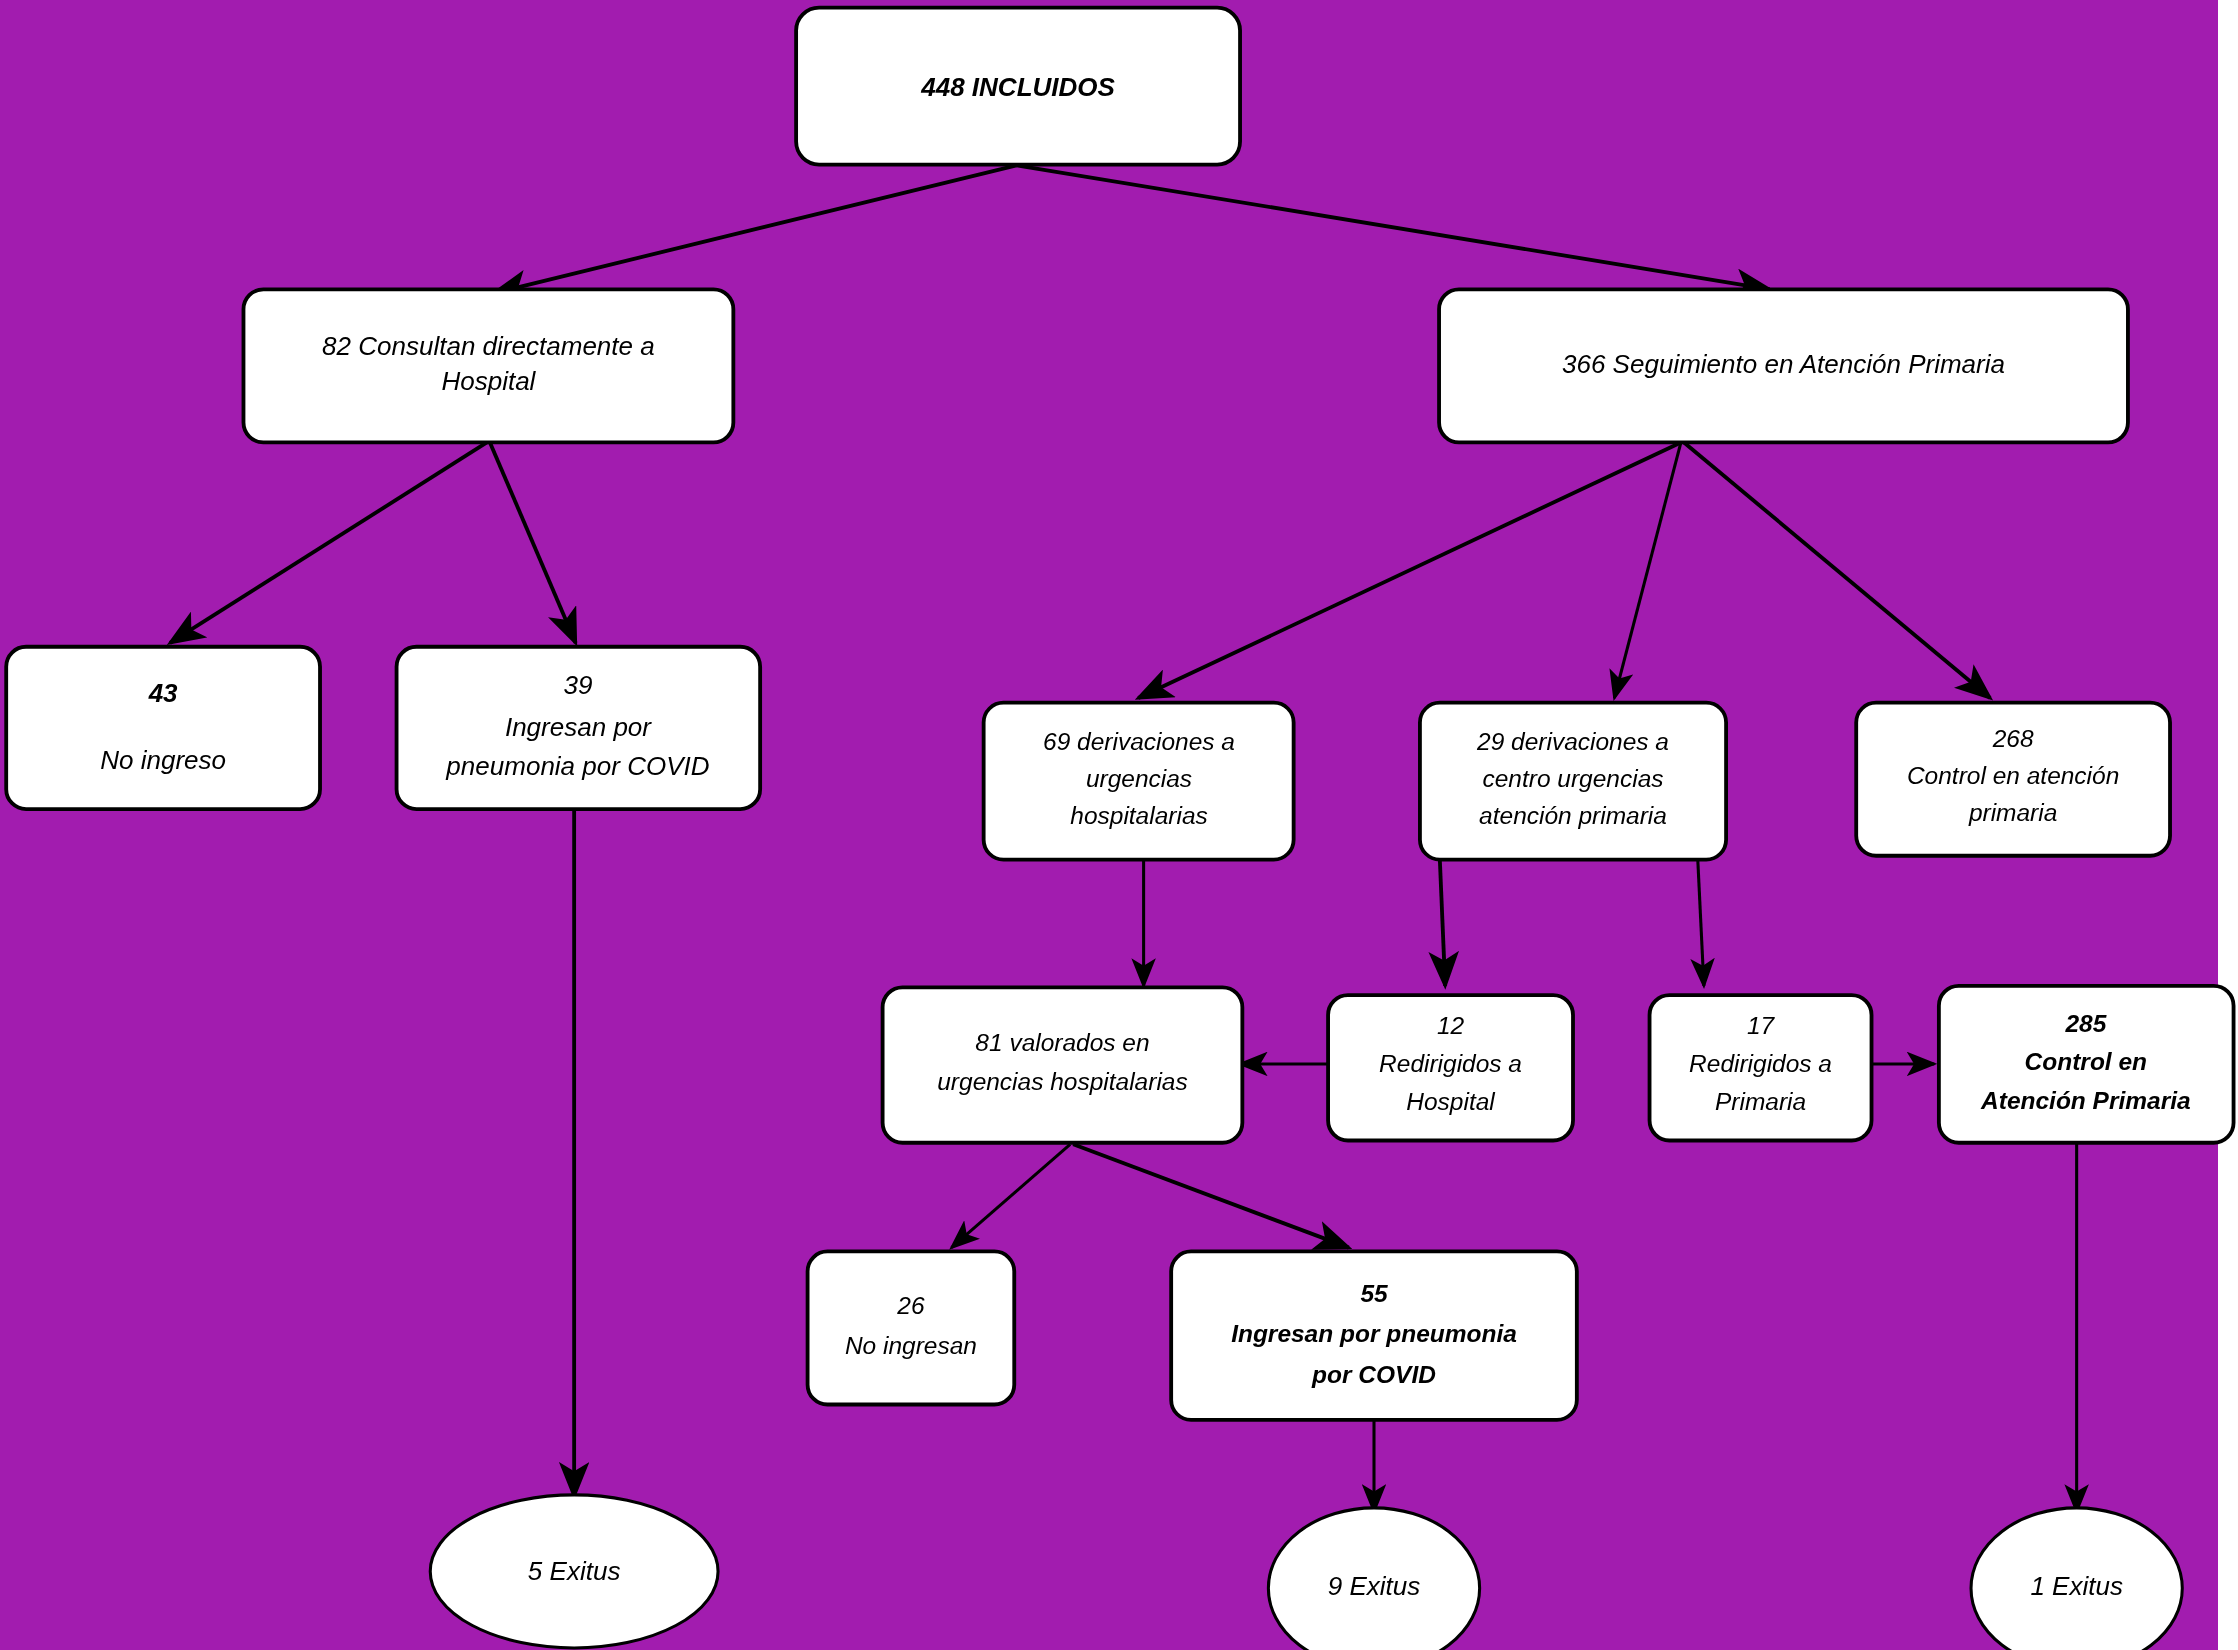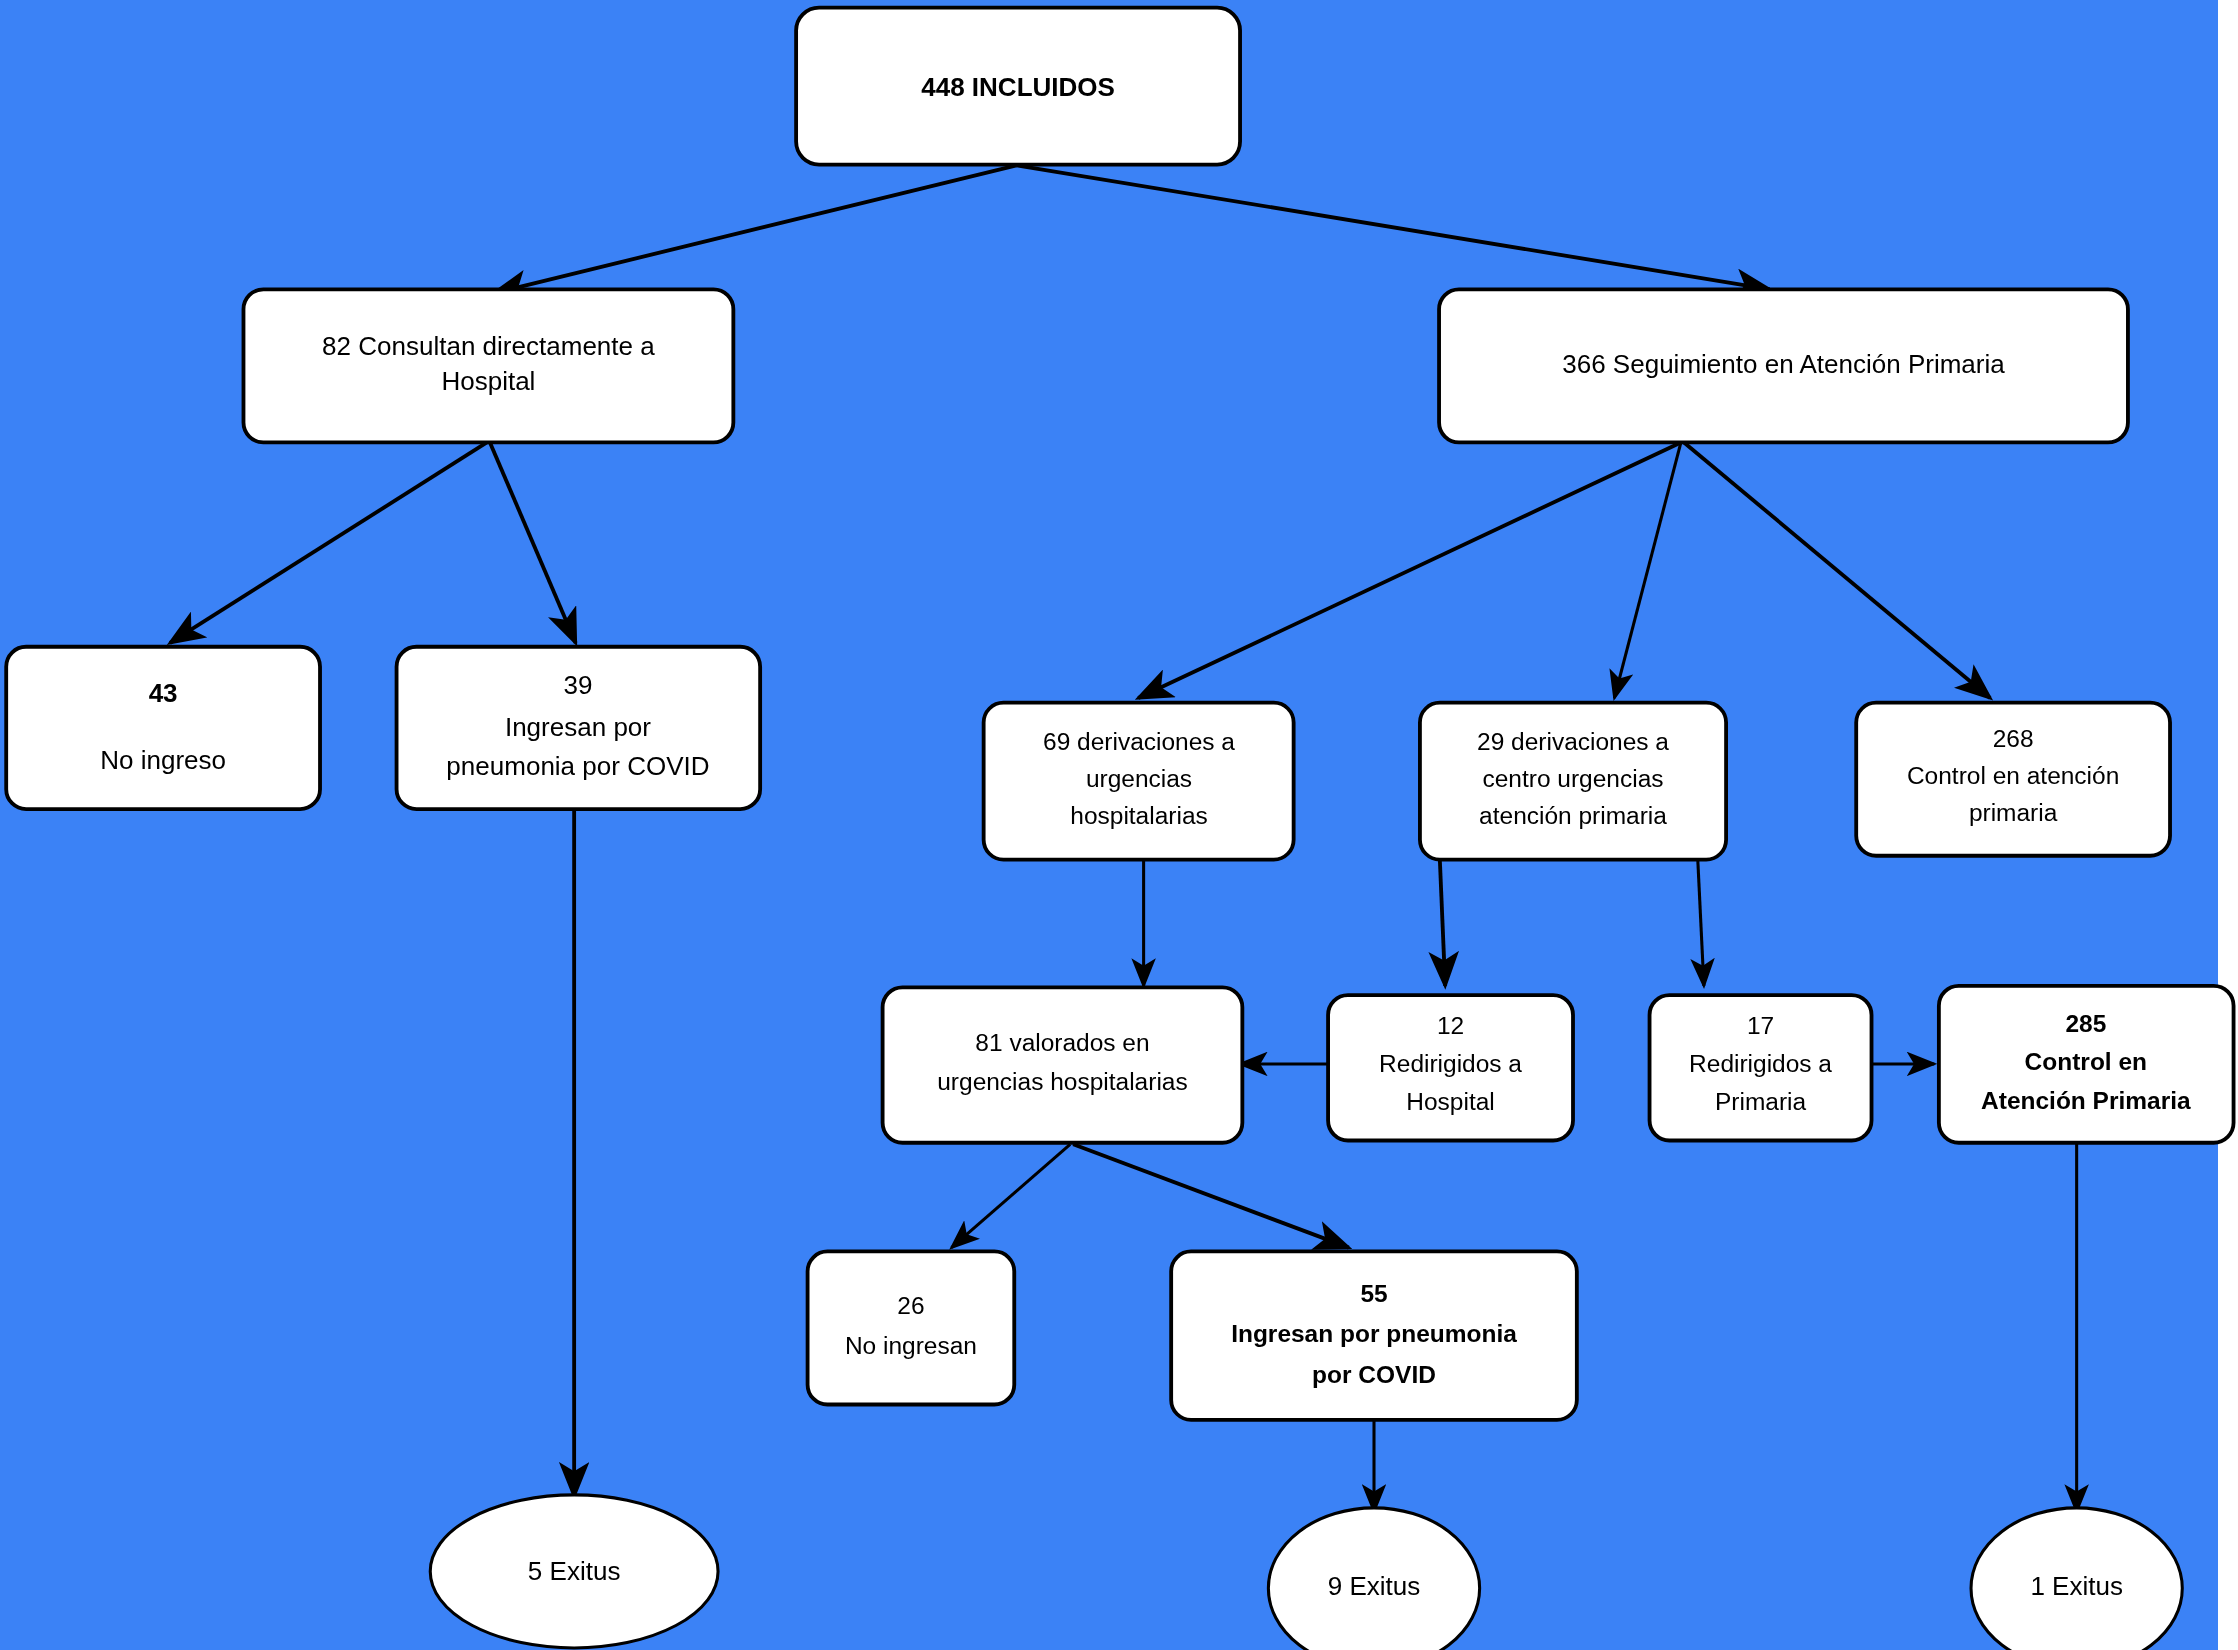--- a/index.html
+++ b/index.html
@@ -4,22 +4,23 @@
 <style>
   html, body {
     margin: 0;
     padding: 0;
     background: #ffffff;
   }
   #diagram-root {
     position: relative;
     width: 2218px;
     height: 1651px;
-    background: #3b82f6;
+    background: #a21caf;
     font-family: "Liberation Sans", sans-serif;
+    font-style: italic;
   }
   svg#flow-svg {
     display: block;
     width: 2239px;
     height: 1651px;
   }
   .node-shape {
     fill: #ffffff;
     stroke: #000000;
     stroke-width: 5;

